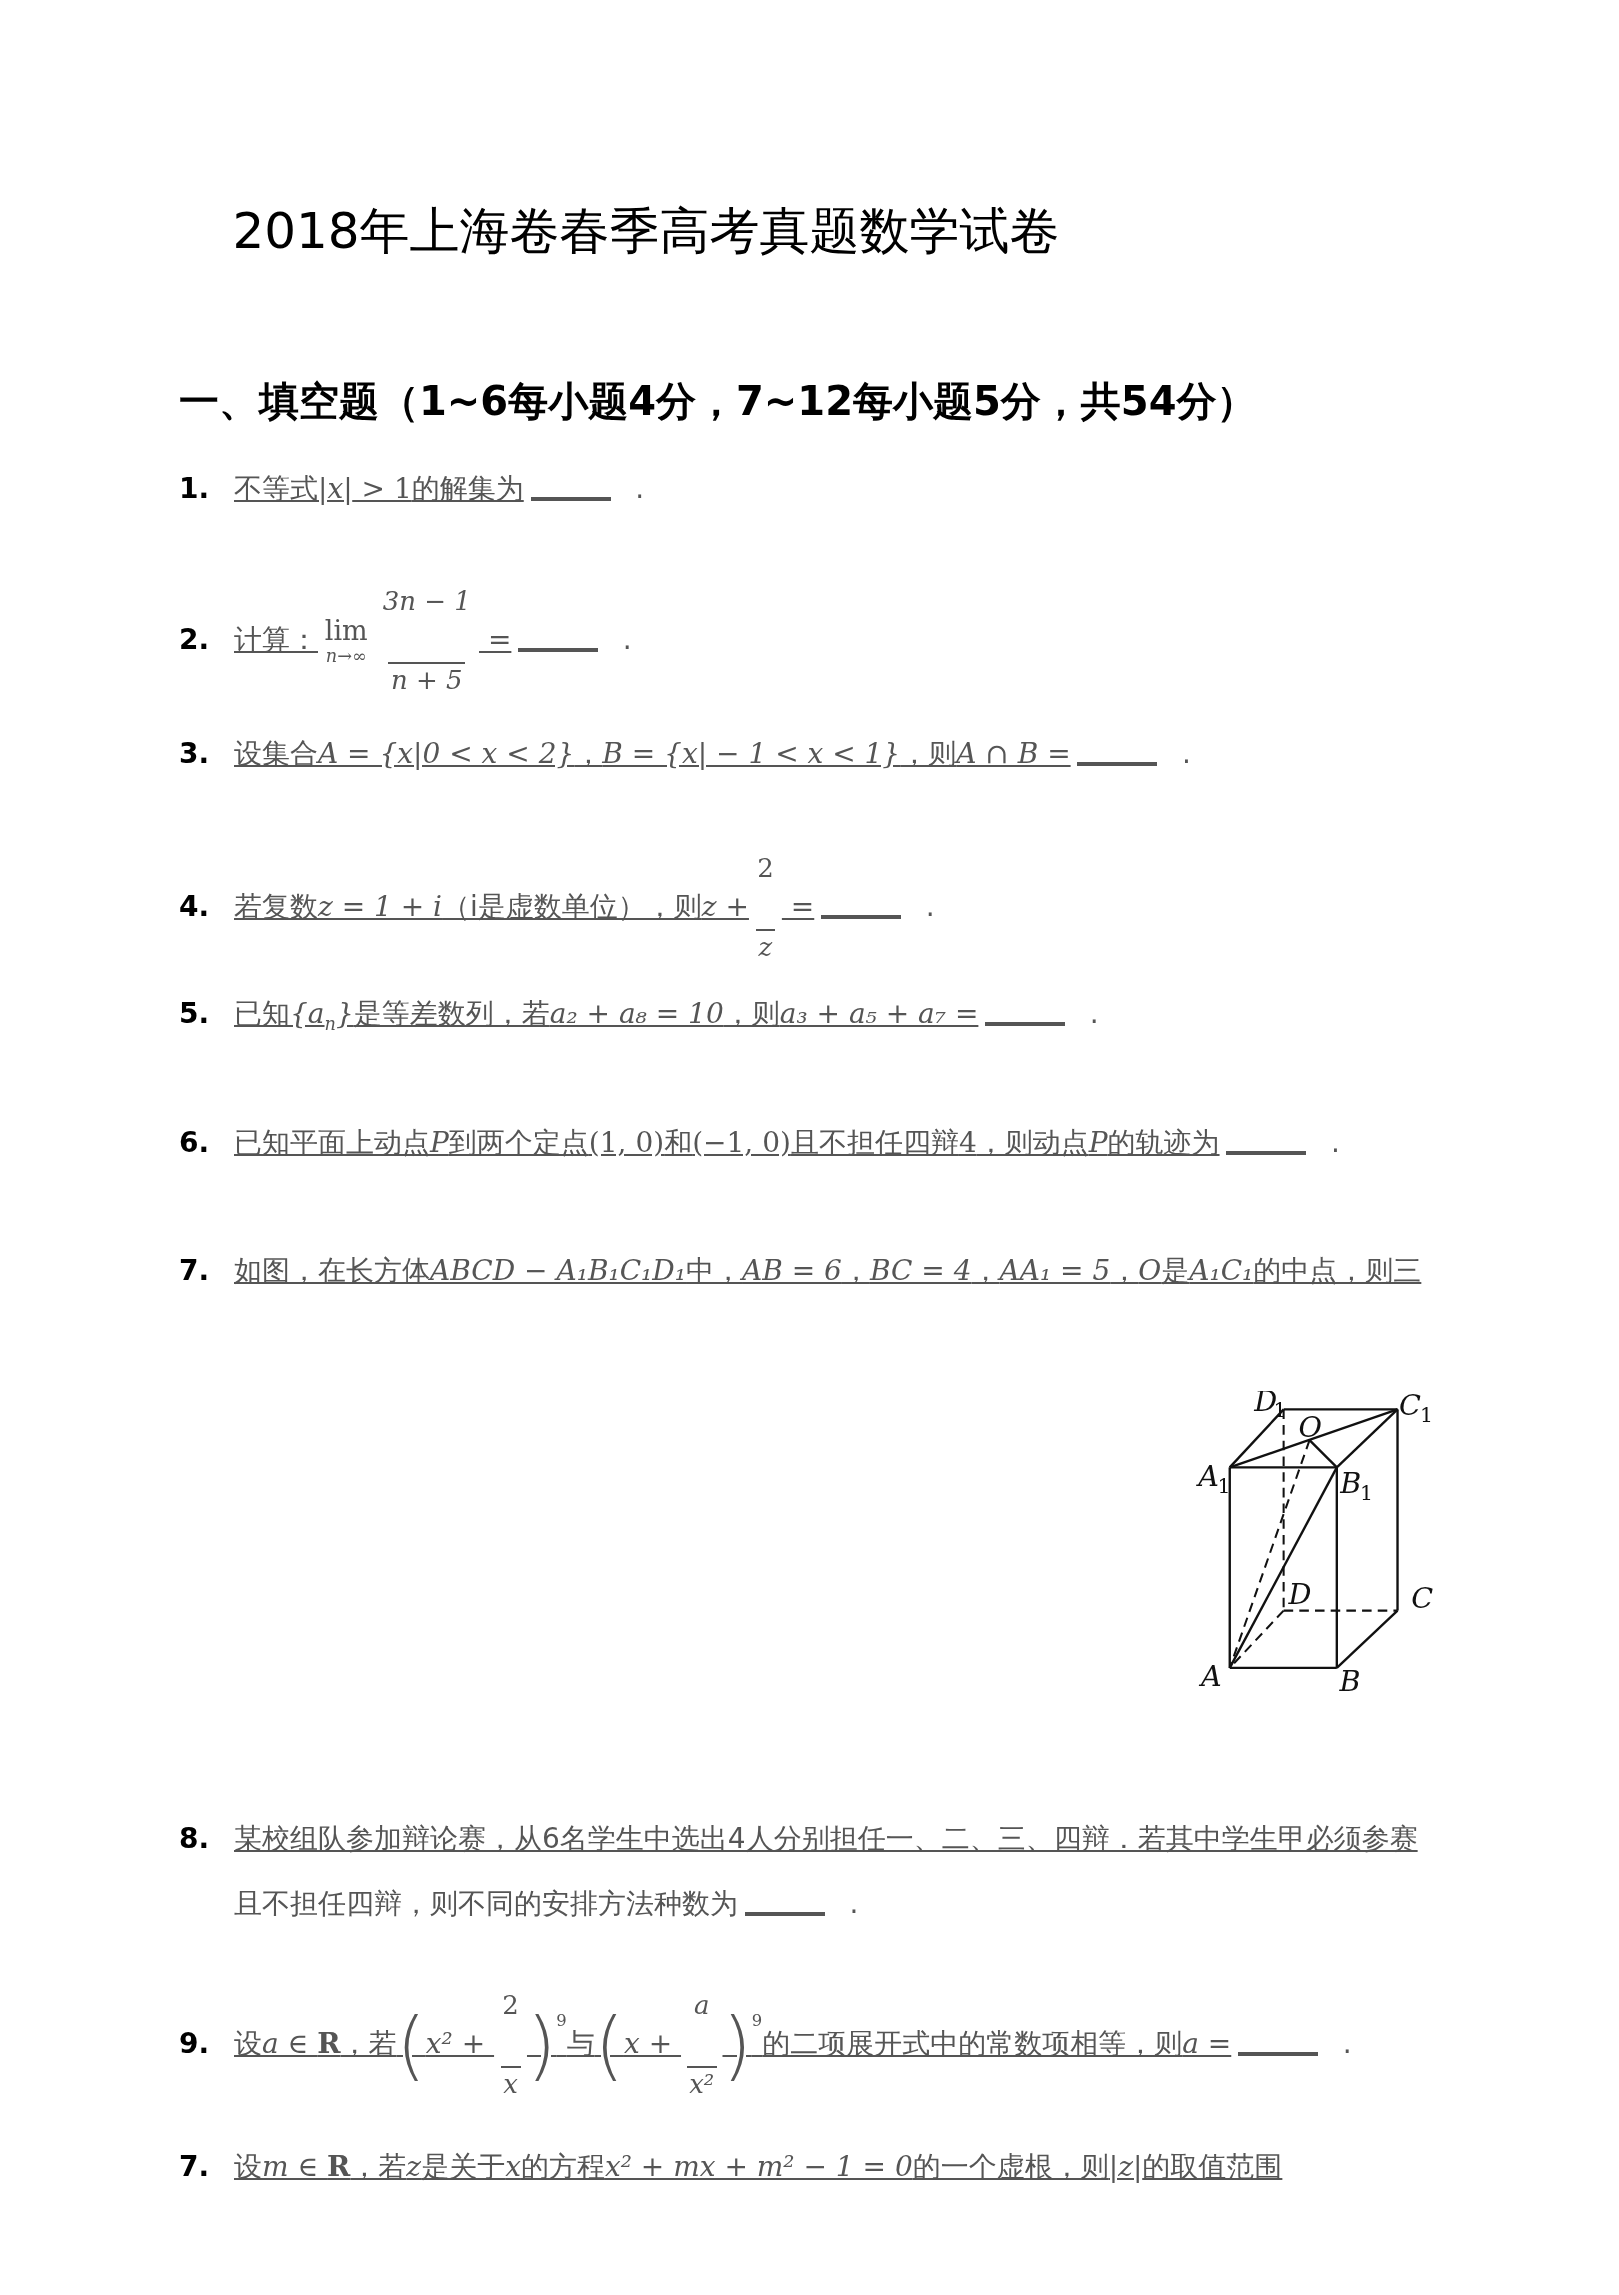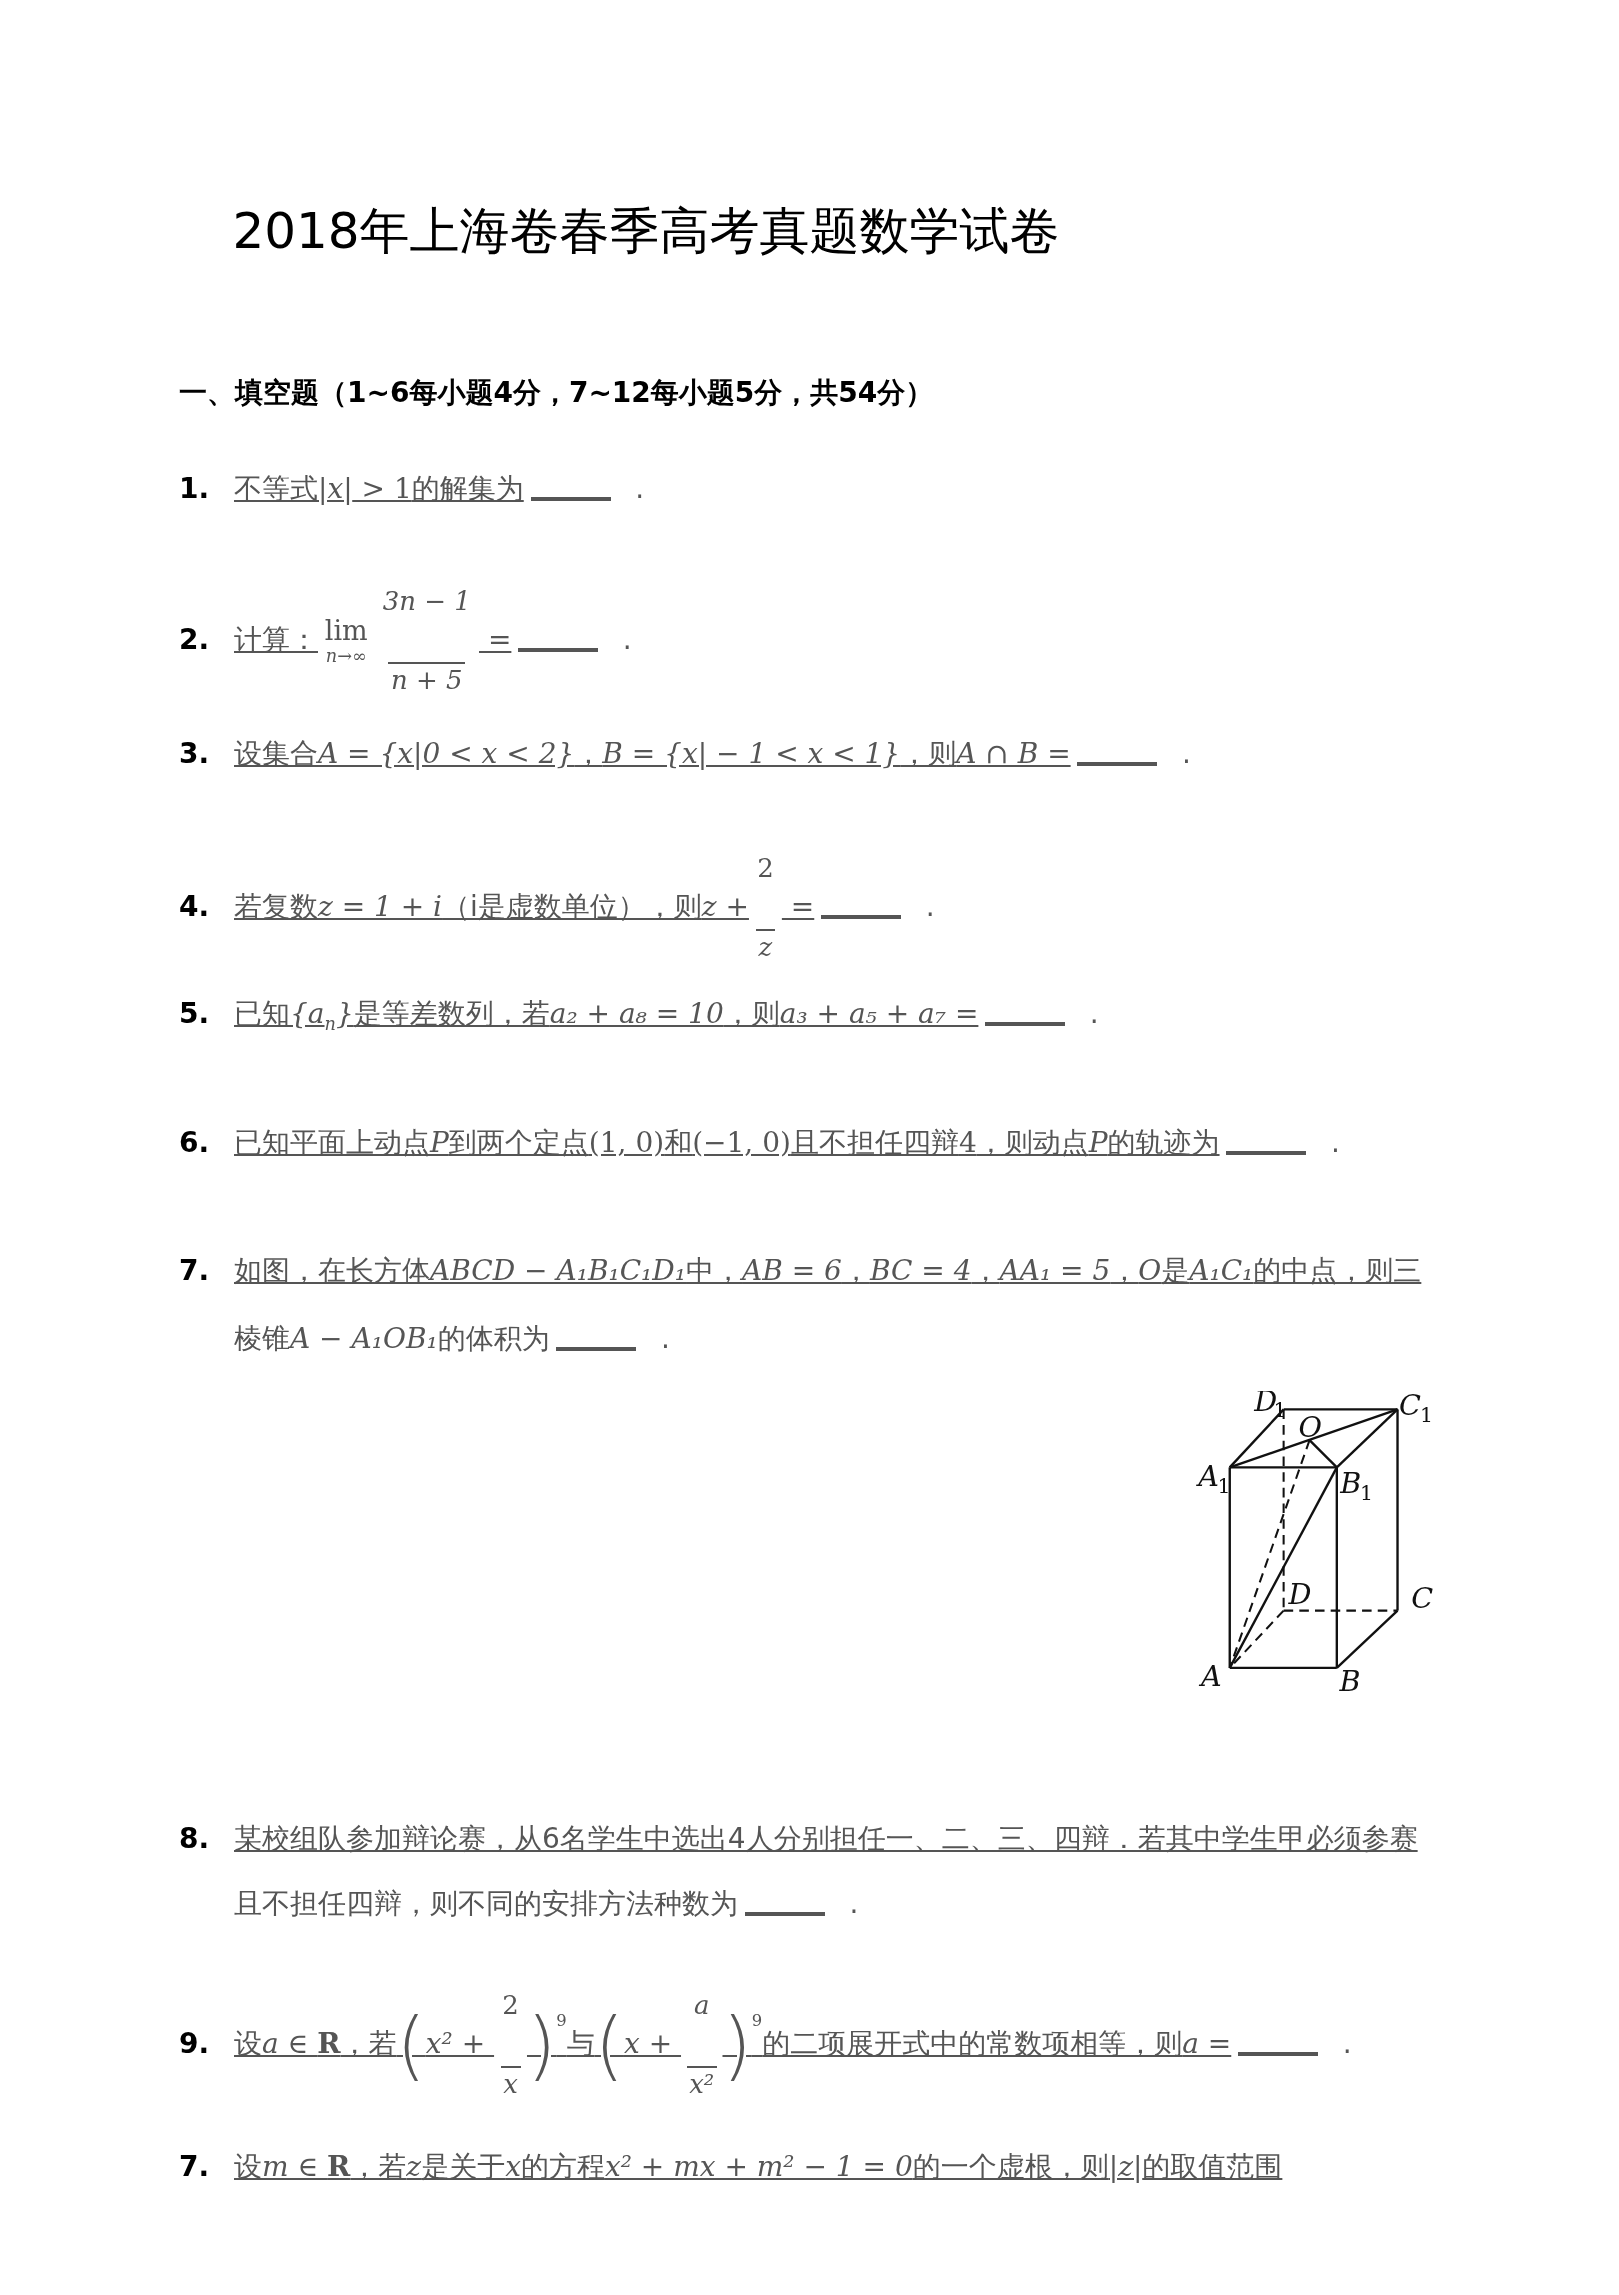--- a/index.html
+++ b/index.html
@@ -1,20 +1,20 @@
 <!DOCTYPE html>
 <html style="font-size:11px"><head>
 <meta charset="utf-8">
 <style>
   html, body { margin: 0; padding: 0; background: #ffffff; }
   body { width: 1620px; height: 2295px; position: relative; overflow: hidden;
          font-family: "DejaVu Sans", "Liberation Sans", sans-serif; color: #555555; }
   .title { position: absolute; left: 0; width: 1292px; top: 198px; text-align: center;
            font-size: 50px; color: #000; font-weight: normal; letter-spacing: 0px; }
-  .section { position: absolute; left: 179px; top: 374px; font-size: 28px; font-weight: bold; color: #000; }
+  .section { position: absolute; left: 179px; top: 374px; font-size: 40px; font-weight: bold; color: #000; }
   .q { position: absolute; left: 179px; font-size: 28px; color: #555; white-space: nowrap; text-decoration: underline; }
   .q .num { display: inline-block; width: 55px; color: #000; font-weight: bold; }
   .q .line2 { position: absolute; left: 55px; white-space: nowrap; }
   .m { font-family: "DejaVu Serif", "Liberation Serif", serif; font-style: italic; }
   .mr { font-family: "DejaVu Serif", "Liberation Serif", serif; }
   .bb { font-family: "DejaVu Serif", "Liberation Serif", serif; font-weight: bold; }
   .blank { display: inline-block; width: 80px; border-bottom: 4.1px solid #555; margin: 0 12.3px 0 6.8px; vertical-align: -2.7px; }
   .dot { display: inline-block; margin-left: 12.3px; }
   .frac { display: inline-flex; flex-direction: column; align-items: center; vertical-align: middle; margin: 0 5.5px; gap: 44px; }
   .frac .n { font-size: 26px; line-height: 33px; padding: 0 2.7px; }
@@ -66,21 +66,20 @@
   <div class="q" style="top:995px">
     <span class="num">5.</span><span>已知</span><span class="m">{a</span><sub class="m">n</sub><span class="m">}</span><span>是等差数列，若</span><span class="m">a₂ + a₈ = 10</span><span>，则</span><span class="m">a₃ + a₅ + a₇ =</span><span class="blank"></span><span class="dot">.</span>
   </div>
 
   <div class="q" style="top:1124px">
     <span class="num">6.</span><span>已知平面上动点</span><span class="m">P</span><span>到两个定点</span><span class="mr">(1, 0)</span><span>和</span><span class="mr">(−1, 0)</span><span>且不担任四辩</span><span class="mr">4</span><span>，则动点</span><span class="m">P</span><span>的轨迹为</span><span class="blank"></span><span class="dot">.</span>
   </div>
 
   <div class="q" style="top:1252px">
     <span class="num">7.</span><span>如图，在长方体</span><span class="m">ABCD − A₁B₁C₁D₁</span><span>中，</span><span class="m">AB = 6</span><span>，</span><span class="m">BC = 4</span><span>，</span><span class="m">AA₁ = 5</span><span>，</span><span class="m">O</span><span>是</span><span class="m">A₁C₁</span><span>的中点，则三</span>
-    <div class="line2" style="top:68px"><span>棱锥</span><span class="m">A − A₁OB₁</span><span>的体积为</span><span class="blank"></span><span class="dot">.</span></div>
   </div>
 
   <svg class="figure" viewBox="0 0 400 500">
     <g stroke="#111" stroke-width="3.5" fill="none">
 
       <line x1="64" y1="112" x2="64" y2="406"></line>
       <line x1="64" y1="406" x2="221" y2="406"></line>
       <line x1="221" y1="112" x2="221" y2="406"></line>
       <line x1="64" y1="112" x2="221" y2="112"></line>
       <line x1="64" y1="112" x2="143" y2="27"></line>

